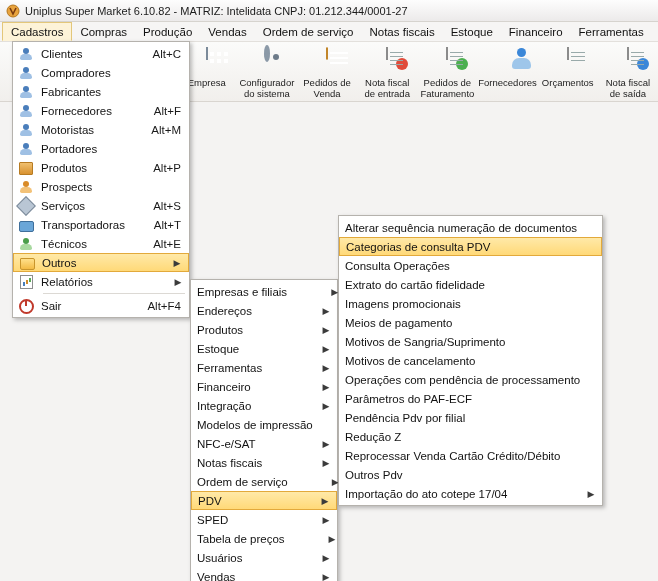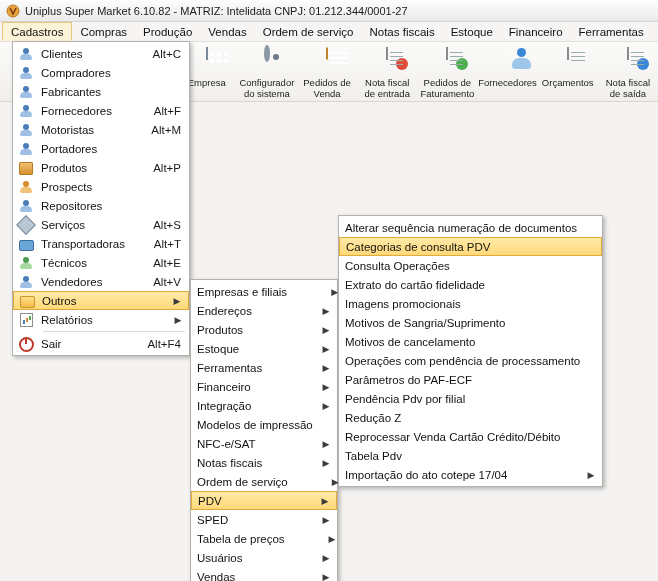--- a/index.html
+++ b/index.html
@@ -515,52 +515,38 @@
     </div>
     <div class="row">
       <span class="ico">
           <span class="ic person orange"></span>
         </span>
       <span class="txt">Prospects</span>
       <span class="accel"></span>
     </div>
     <div class="row">
       <span class="ico">
-          <span class="ic person"></span>
-        </span>
-      <span class="txt">Repositores</span>
-      <span class="accel"></span>
-    </div>
-    <div class="row">
-      <span class="ico">
           <span class="ic tools"></span>
         </span>
       <span class="txt">Serviços</span>
       <span class="accel">Alt+S</span>
     </div>
     <div class="row">
       <span class="ico">
           <span class="ic truck"></span>
         </span>
       <span class="txt">Transportadoras</span>
       <span class="accel">Alt+T</span>
     </div>
     <div class="row">
       <span class="ico">
           <span class="ic person green"></span>
         </span>
       <span class="txt">Técnicos</span>
       <span class="accel">Alt+E</span>
-    </div>
-    <div class="row">
-      <span class="ico">
-          <span class="ic person"></span>
-        </span>
-      <span class="txt">Vendedores</span>
-      <span class="accel">Alt+V</span>
     </div>
     <div class="row highlight">
       <span class="ico">
           <span class="ic folder"></span>
         </span>
       <span class="txt">Outros</span>
       <span class="arrow">▶</span>
     </div>
     <div class="row">
       <span class="ico">
@@ -658,20 +644,23 @@
     <div class="row">
       <span class="txt">Consulta Operações</span>
     </div>
     <div class="row">
       <span class="txt">Extrato do cartão fidelidade</span>
     </div>
     <div class="row">
       <span class="txt">Imagens promocionais</span>
     </div>
     <div class="row">
+      <span class="txt">Meios de pagamento</span>
+    </div>
+    <div class="row">
       <span class="txt">Motivos de Sangria/Suprimento</span>
     </div>
     <div class="row">
       <span class="txt">Motivos de cancelamento</span>
     </div>
     <div class="row">
       <span class="txt">Operações com pendência de processamento</span>
     </div>
     <div class="row">
       <span class="txt">Parâmetros do PAF-ECF</span>
@@ -679,21 +668,21 @@
     <div class="row">
       <span class="txt">Pendência Pdv por filial</span>
     </div>
     <div class="row">
       <span class="txt">Redução Z</span>
     </div>
     <div class="row">
       <span class="txt">Reprocessar Venda Cartão Crédito/Débito</span>
     </div>
     <div class="row">
-      <span class="txt">Tabela Pdv</span>
+      <span class="txt">Outros Pdv</span>
     </div>
     <div class="row">
       <span class="txt">Importação do ato cotepe 17/04</span>
       <span class="arrow">▶</span>
     </div>
   </div>
 
 </div>
 
 </body></html>

